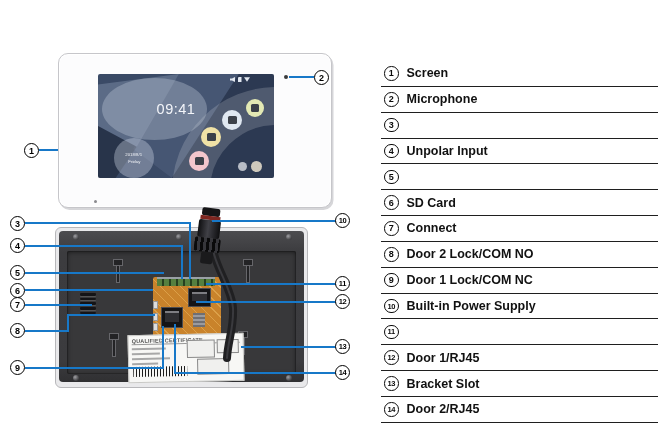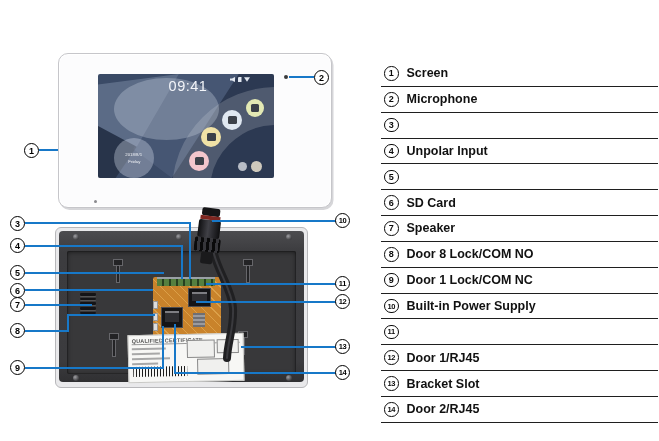--- a/index.html
+++ b/index.html
@@ -31,22 +31,22 @@
         border:1px solid #c6c6ca;border-radius:10px;box-shadow:1.5px 2px 0 #d6d6d9, inset 0 0 0 1px #fff;}
   .screen{position:absolute;left:39px;top:20px;width:176px;height:104px;background:#3a4a66;
           border-radius:2px;overflow:hidden;}
   .facet{position:absolute;inset:0;}
   .facet.f1{background:rgba(170,185,210,0.30);clip-path:polygon(0% 10%,46% 0%,22% 70%,0% 50%);}
   .facet.f2{background:rgba(95,110,140,0.35);clip-path:polygon(46% 0,80% 0,42% 100%,20% 72%);}
   .facet.f3{background:rgba(8,12,22,0.35);clip-path:polygon(0 50%,22% 70%,10% 100%,0 100%);}
   .facet.f4{background:rgba(14,20,36,0.30);clip-path:polygon(80% 0,100% 0,100% 100%,42% 100%);}
   .arc-ring{position:absolute;left:74px;top:13px;width:208px;height:208px;border-radius:50%;
             border:38px solid rgba(255,255,255,0.17);box-sizing:border-box;}
-  .clock-circle{position:absolute;left:16px;top:4px;width:62px;height:62px;border-radius:50%;
-            background:rgba(205,214,228,0.32);display:flex;justify-content:center;padding-left:43px;}
+  .clock-circle{position:absolute;left:4px;top:4px;width:62px;height:62px;border-radius:50%;
+            background:rgba(205,214,228,0.32);display:flex;align-items:center;justify-content:center;padding-left:43px;}
   .clock-time{font-size:14.5px;color:#f3f5f9;letter-spacing:0.5px;}
   .date-circle{position:absolute;left:16px;top:64px;width:40px;height:40px;border-radius:50%;
             background:rgba(205,214,228,0.38);display:flex;flex-direction:column;align-items:center;
             justify-content:center;color:#f0f2f6;}
   .date-circle span{display:block;font-size:6px;transform:scale(0.72);line-height:1.25;white-space:nowrap;}
   .status-bar{position:absolute;right:24px;top:3px;display:flex;gap:2.5px;align-items:center;}
   .st{background:#e2e8f1;}
   .st.speaker{width:5px;height:5px;clip-path:polygon(0 32%,40% 32%,100% 0,100% 100%,40% 68%,0 68%);}
   .st.sd{width:4px;height:5px;clip-path:polygon(30% 0,100% 0,100% 100%,0 100%,0 30%);}
   .st.wifi{width:6px;height:4.5px;clip-path:polygon(0 0,100% 0,50% 100%);}
@@ -282,25 +282,25 @@
       </li>
     <li>
       <span class="cnum">5</span>
       </li>
     <li>
       <span class="cnum">6</span>
       <span class="ltext">SD Card</span>
       </li>
     <li>
       <span class="cnum">7</span>
-      <span class="ltext">Speaker</span>
+      <span class="ltext">Connect</span>
       </li>
     <li>
       <span class="cnum">8</span>
-      <span class="ltext">Door 8 Lock/COM NO</span>
+      <span class="ltext">Door 2 Lock/COM NO</span>
       </li>
     <li>
       <span class="cnum">9</span>
       <span class="ltext">Door 1 Lock/COM NC</span>
       </li>
     <li class="two">
       <span class="cnum">10</span>
       <span class="ltext">Built-in Power Supply</span>
       </li>
     <li class="two">

